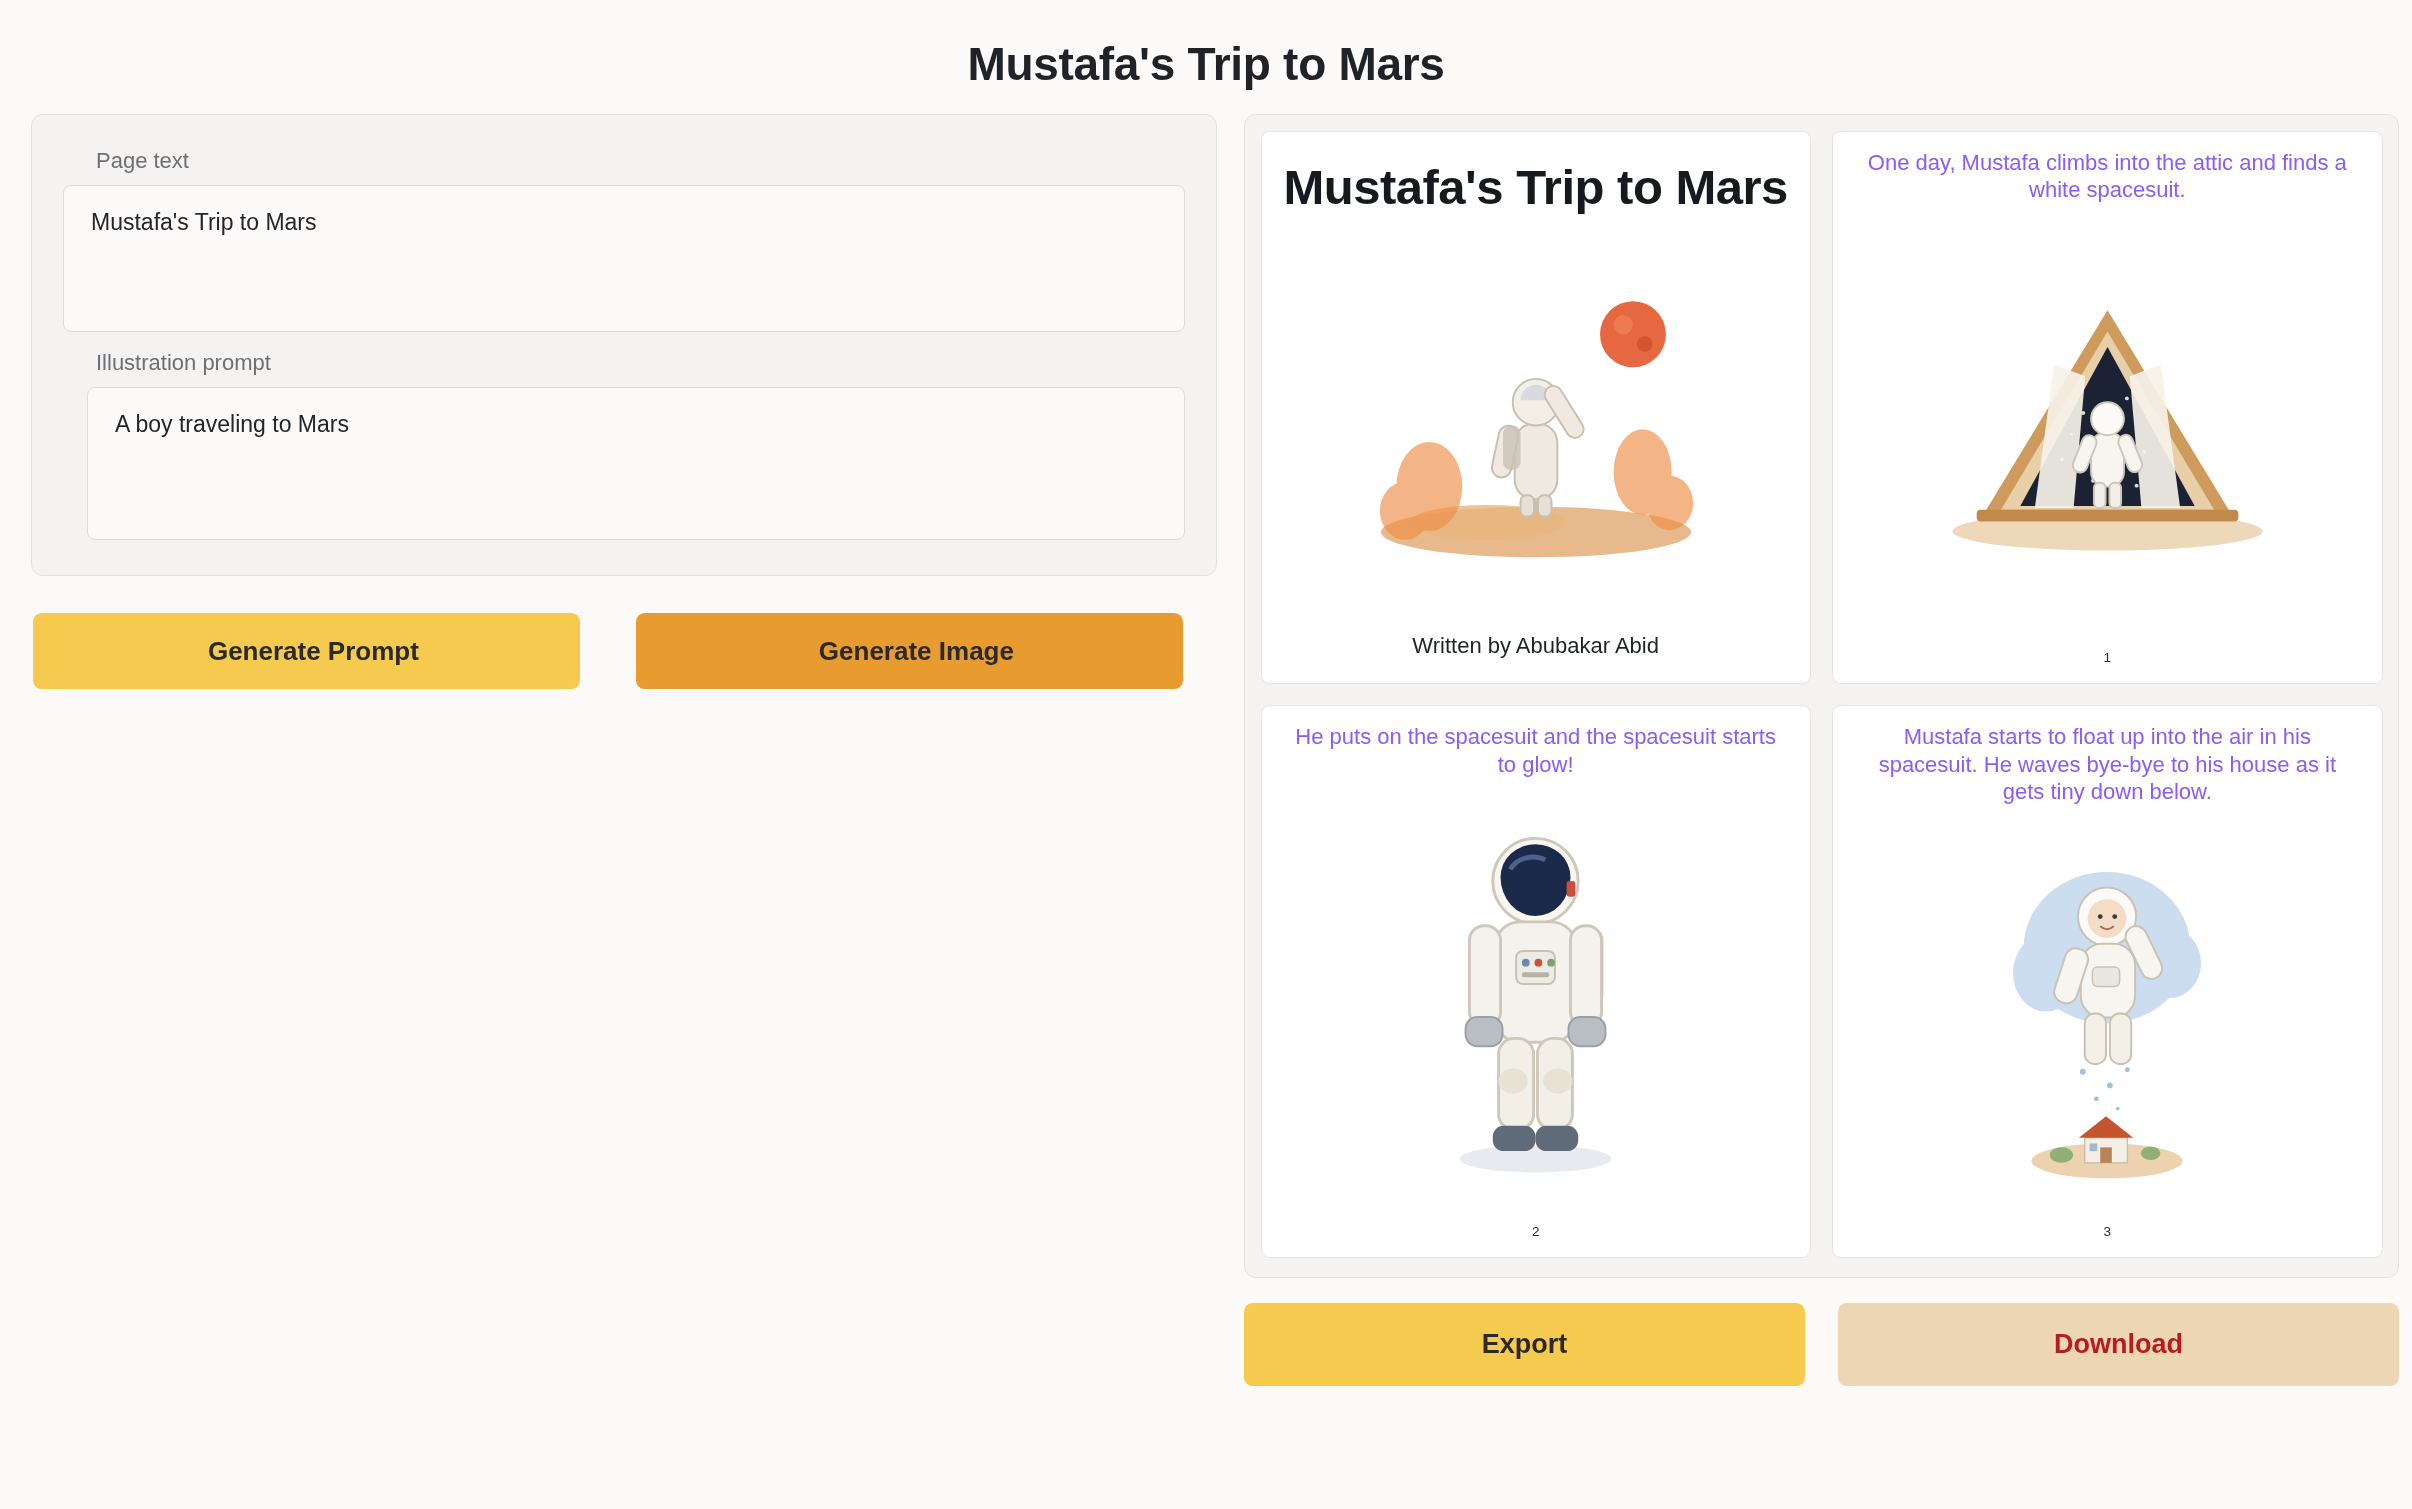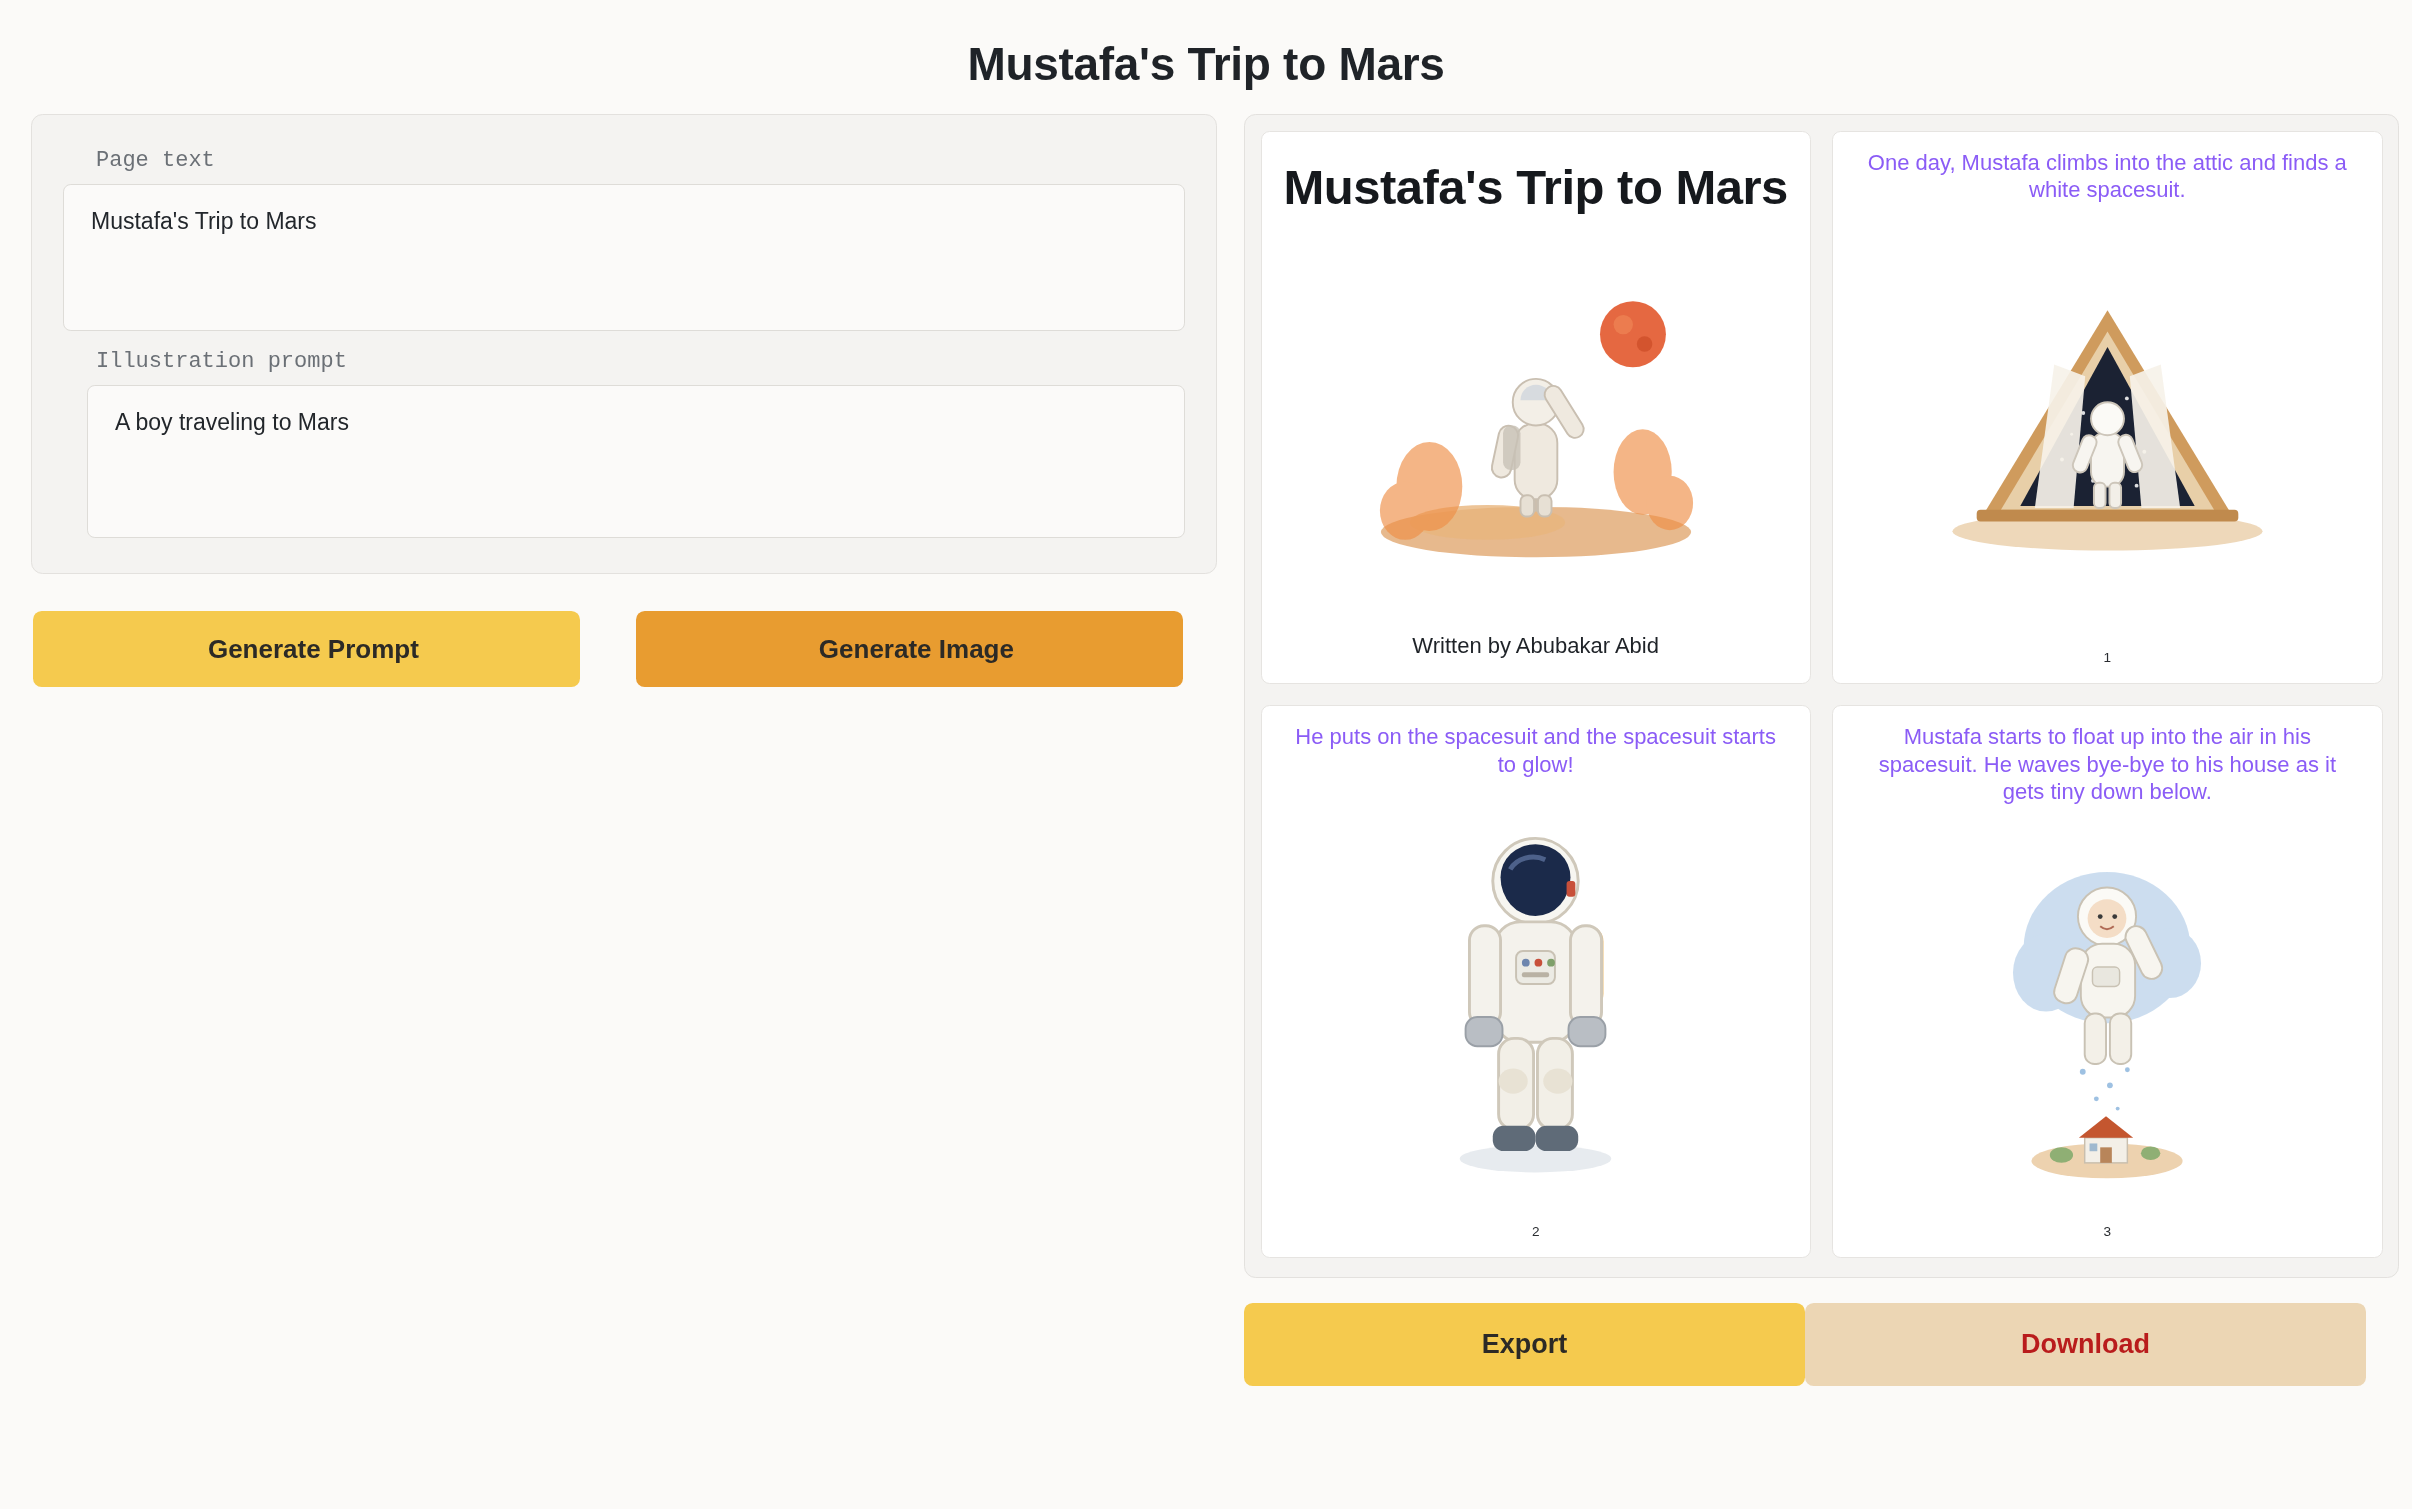--- a/index.html
+++ b/index.html
@@ -45,21 +45,20 @@
     background: #f4f3f1;
     border: 1px solid #e3e1de;
     border-radius: 11.6px;
     padding: 25px 31px 33px 31px;
   }
   .field-label {
     font-size: 22px;
     color: #6b7076;
     margin: 7.8px 0 11.6px 33px;
     font-weight: 400;
-    font-family: Liberation Mono, monospace;
   }
   .textarea-box {
     background: #fbfaf9;
     border: 1px solid #dedcd8;
     border-radius: 7.8px;
     height: 147px;
     padding: 21.3px 27px;
     font-size: 23px;
     color: #22262b;
     line-height: 1.3;
@@ -154,20 +153,21 @@
   }
   .peek-row {
     display: grid;
     grid-template-columns: 1fr 1fr;
     gap: 21.3px;
   }
 
   
   .bottom-btns {
     display: flex;
+    gap: 33px;
     margin-top: 25px;
   }
   .btn-wide {
     height: 83px;
     width: 561px;
     border: none;
     border-radius: 8.7px;
     font-size: 27px;
     font-weight: bold;
     cursor: pointer;

